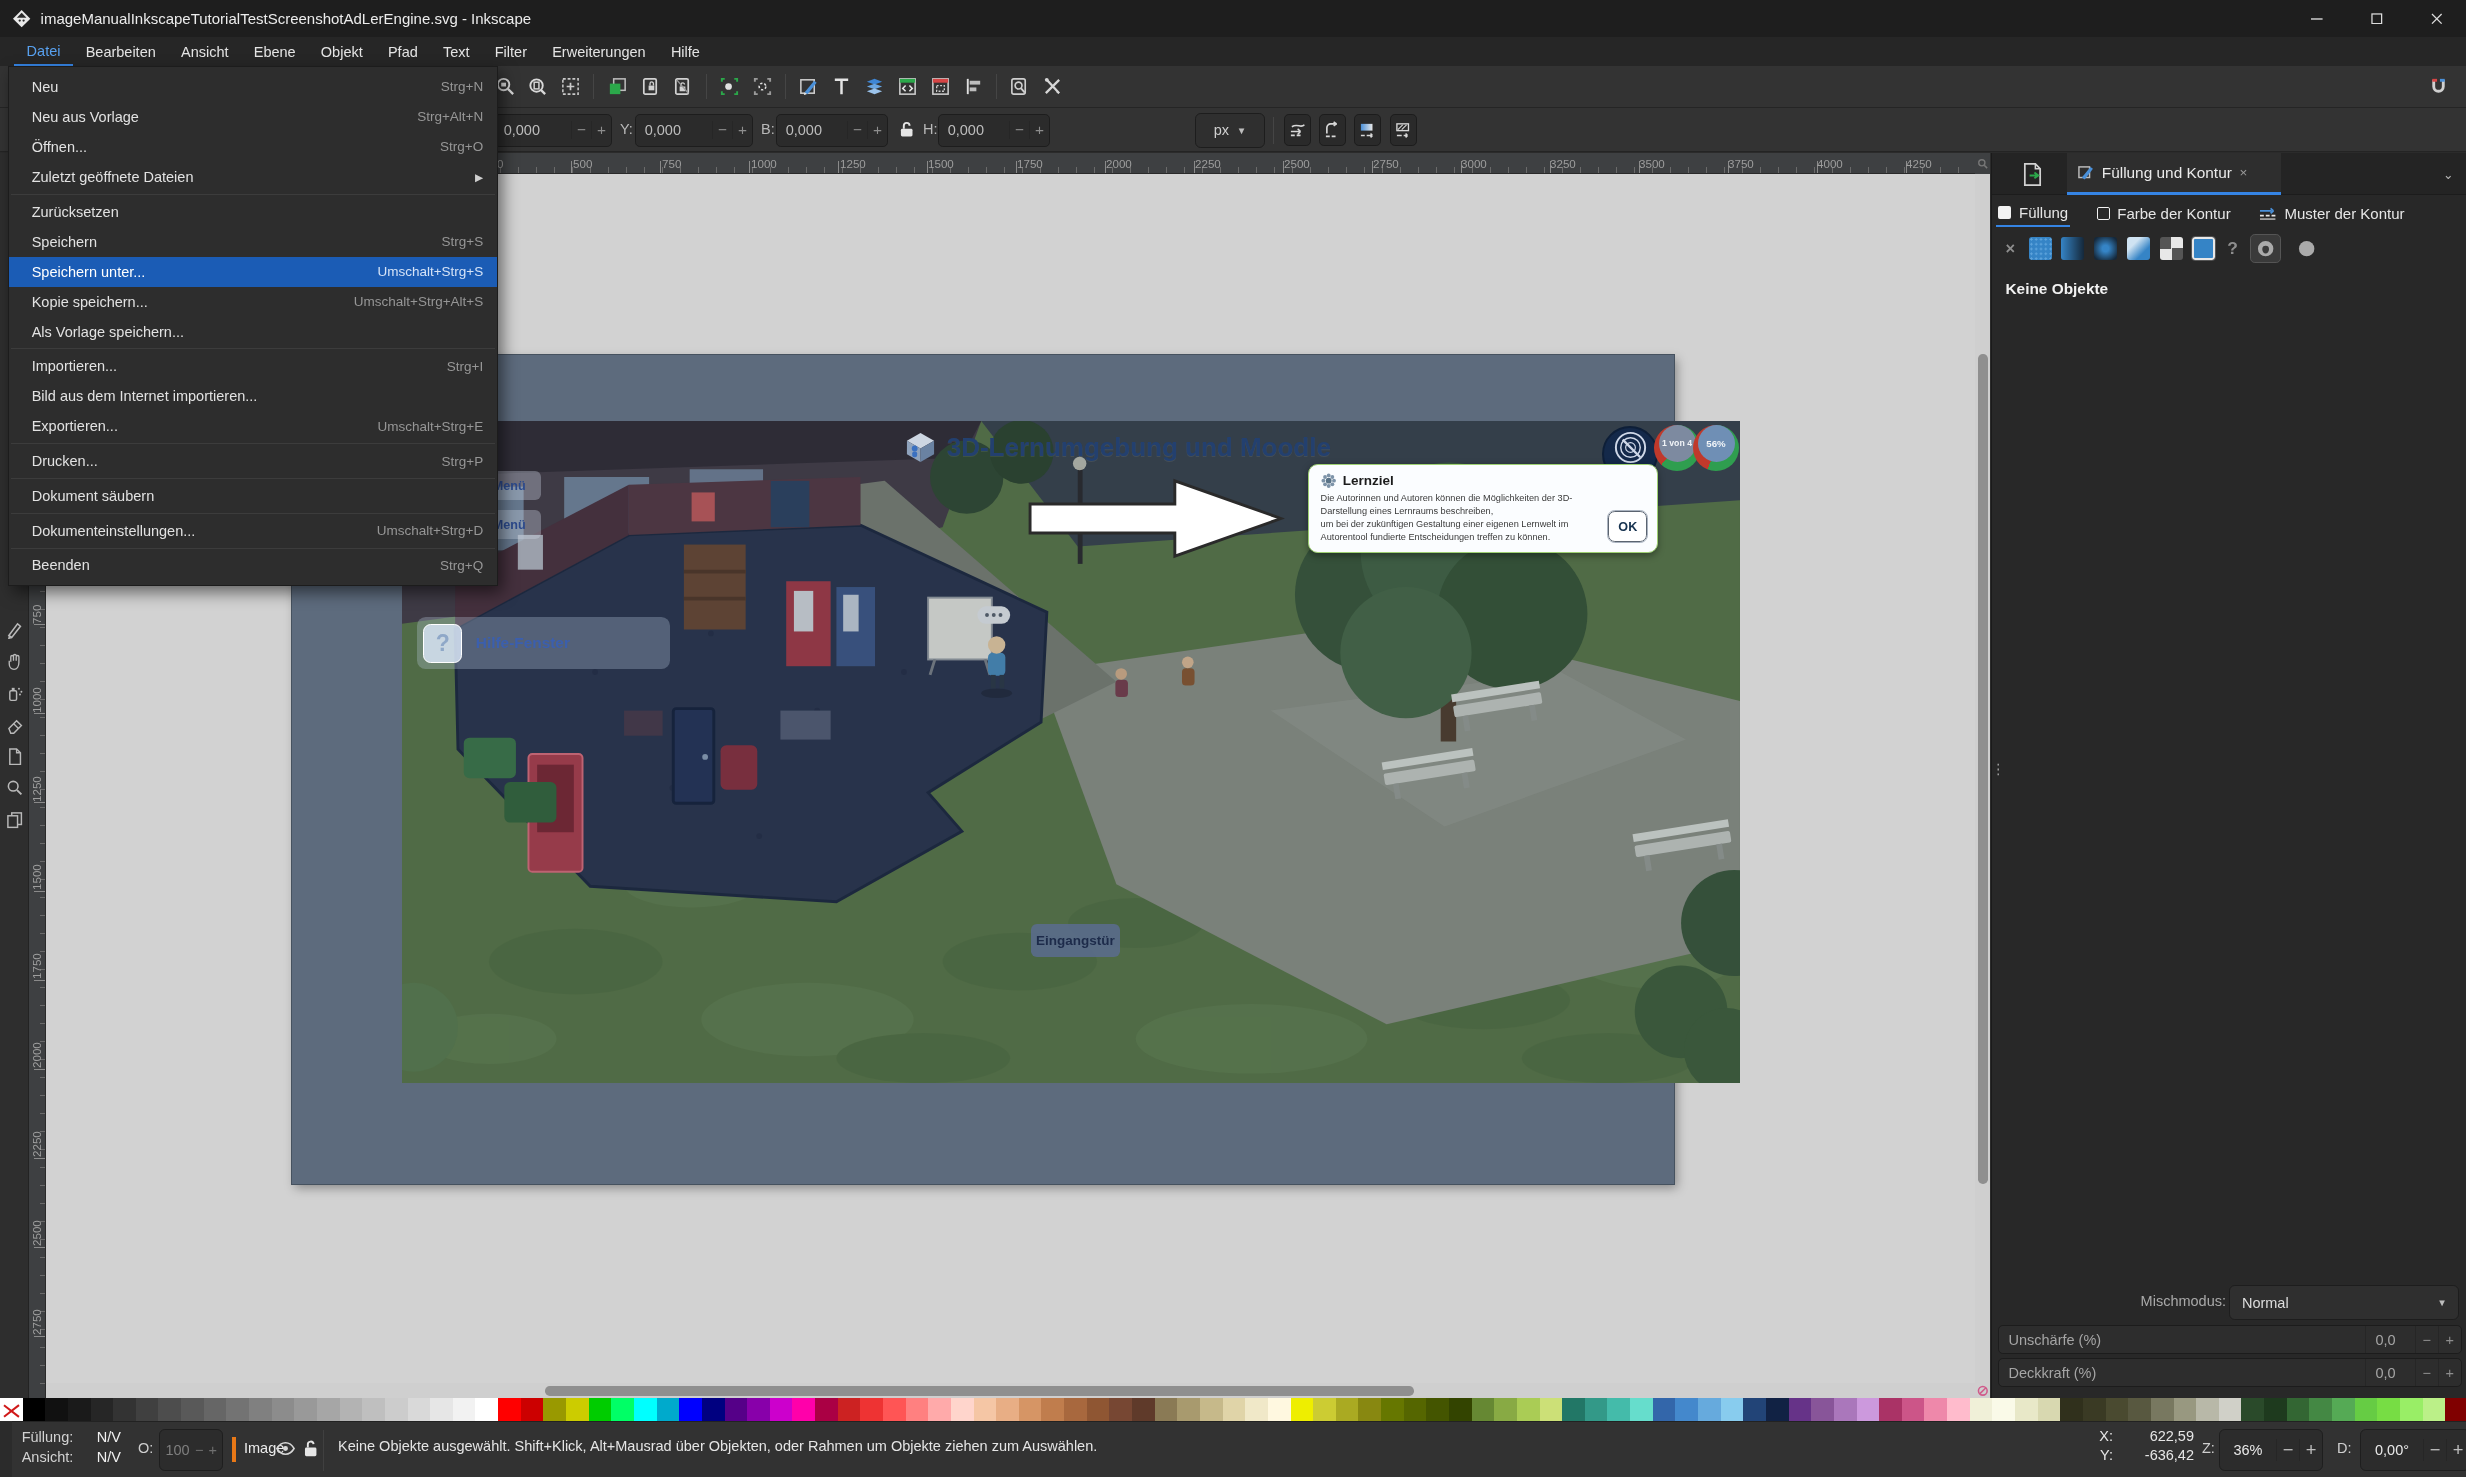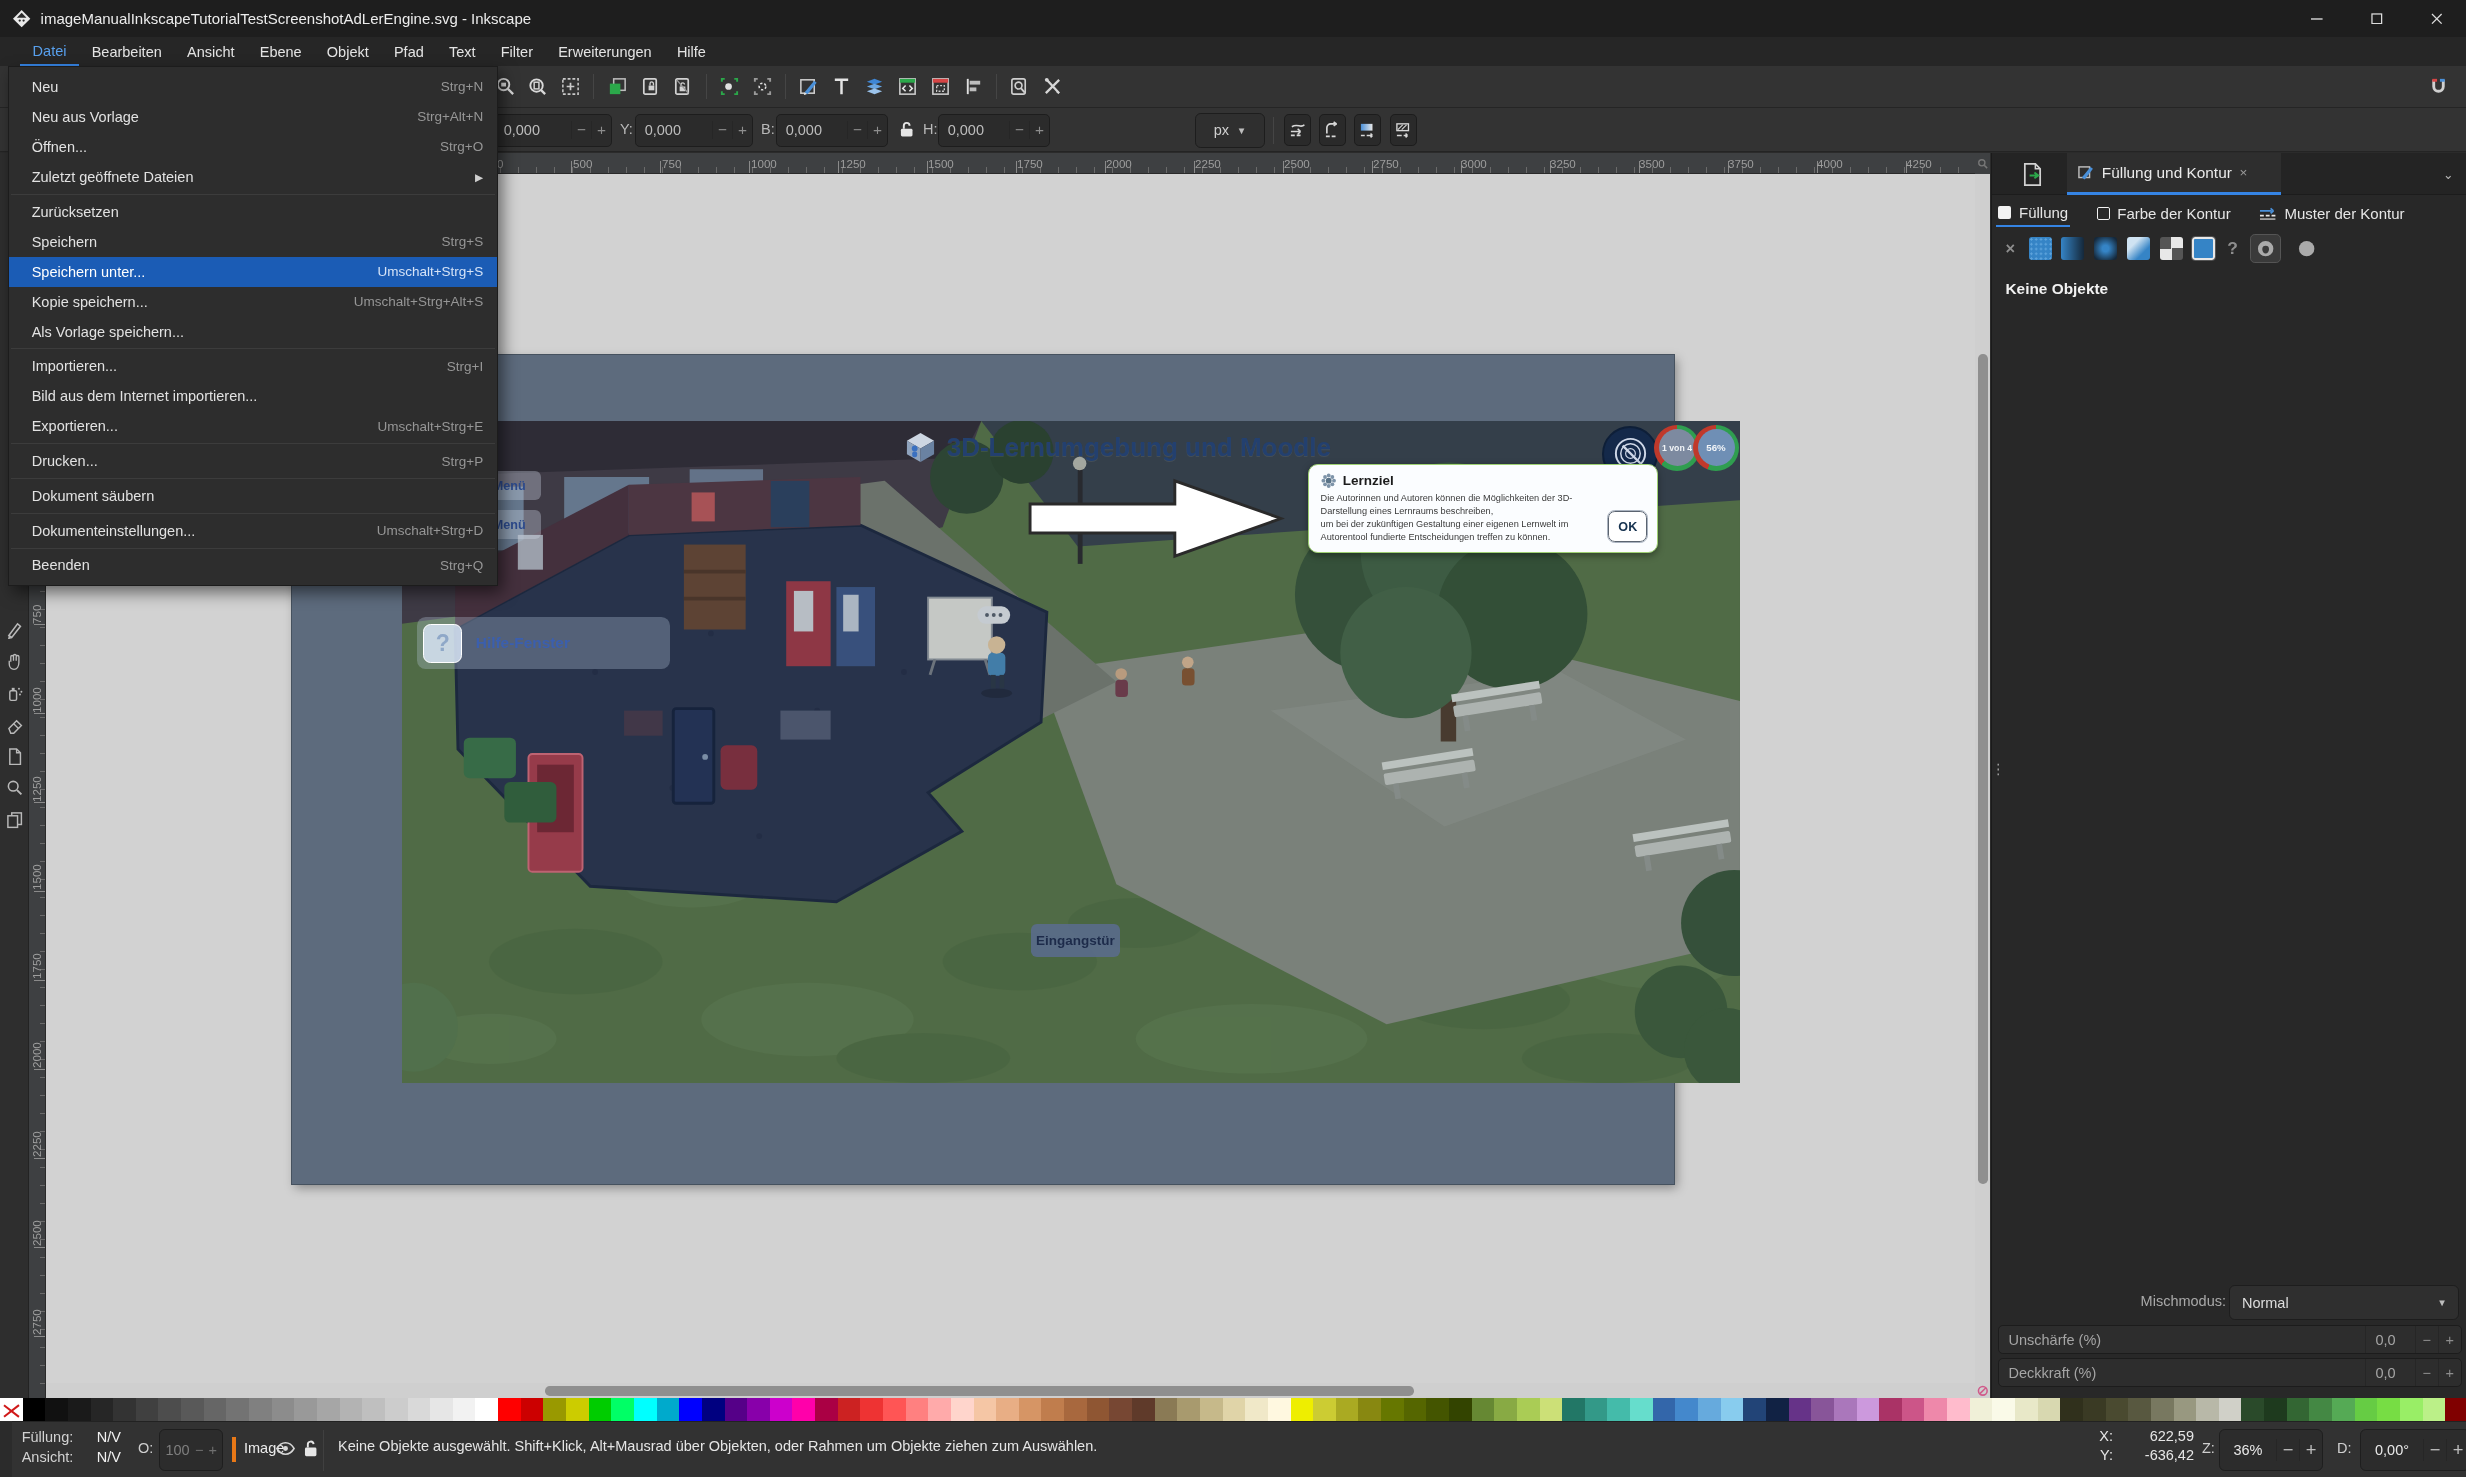--- a/index.html
+++ b/index.html
@@ -7,21 +7,21 @@
   .app{position:relative;width:2467px;height:1477px;background:#2b2b2b;overflow:hidden}
 
   
   .titlebar{position:absolute;left:0;top:0;width:100%;height:37px;background:#1e1e1e;color:#efefef;display:flex;align-items:center}
   .titlebar .logo{margin:0 9.7px 0 11.6px}
   .titlebar .title{font-size:15px;color:#ececec}
   .wincontrols{position:absolute;right:0;top:0;height:37px;display:flex}
   .winbtn{width:60px;height:37px;display:flex;align-items:center;justify-content:center;color:#dcdcdc;font-size:14.5px}
 
   
-  .menubar{position:absolute;left:0;top:37px;width:100%;height:29px;background:#262626;display:flex;align-items:stretch;padding-left:20px}
+  .menubar{position:absolute;left:0;top:37px;width:100%;height:29px;background:#262626;display:flex;align-items:stretch;padding-left:14px}
   .mb-item{padding:0 12.6px;display:flex;align-items:center;color:#e4e4e4;font-size:14.5px}
   .mb-item.active{color:#58a0ee;border-bottom:2.9px solid #3584e4;padding-bottom:0}
 
   
   .cmdbar{position:absolute;left:0;top:66px;width:100%;height:42px;background:#333333;border-bottom:1px solid #252525;display:flex;align-items:center}
   .cmd-icons{position:absolute;left:490px;display:flex;align-items:center;gap:2.9px}
   .tbtn{width:30px;height:31px;border-radius:3.9px;display:flex;align-items:center;justify-content:center}
   .tsep{width:1px;height:25px;background:#454545;margin:0 4.8px}
   .cmd-right{position:absolute;right:13.5px}
 
@@ -49,21 +49,21 @@
   .toolbox .tools{position:absolute;left:0;top:465px;width:29px;display:flex;flex-direction:column;align-items:center;gap:8.7px}
   .toolbox .tl{width:23px;height:23px;display:flex;align-items:center;justify-content:center}
 
   
   .canvas{position:absolute;left:46px;top:174px;width:1929px;height:1209px;background:#d2d2d2;overflow:hidden}
   .page{position:absolute;left:246px;top:181px;width:1382px;height:829px;background:#5d6b7d;box-shadow:0 0 0 1px #46525f,2.9px 3.9px 9.7px rgba(0,0,0,.35)}
   .scene{position:absolute;left:110px;top:66px;width:1338px;height:662px;background:#5c7a4b;overflow:hidden}
   .scene svg.bg{position:absolute;inset:0}
   .scene-title{position:absolute;left:502px;top:9.7px;display:flex;align-items:center;gap:9.7px}
   .scene-title .txt{font-size:26px;font-weight:bold;color:#23406f;text-shadow:0 1px 0 rgba(255,255,255,.08)}
-  .badge{position:absolute;border-radius:50%;display:flex;align-items:center;justify-content:center}
+  .badge{position:absolute;border-radius:50%;display:flex;justify-content:center}
   .badge .inner{border-radius:50%;display:flex;align-items:center;justify-content:center;color:#f2f5f8;font-weight:bold;text-align:center}
   .chip{position:absolute;border-radius:5.8px;display:flex;align-items:center;justify-content:center;font-weight:bold}
   .arrow-callout{position:absolute;left:626px;top:56px}
   .lz{position:absolute;left:906px;top:43px;width:350px;height:89px;background:#fbfdff;border:1.9px solid #9ed072;border-radius:9.7px;box-shadow:0 2.9px 7.7px rgba(0,0,0,.35);padding:7.7px 11.6px}
   .lz .hdr{display:flex;align-items:center;gap:6.8px;font-size:13.5px;font-weight:bold;color:#1c1c1c;margin-bottom:3.9px}
   .lz .body{font-size:9.2px;color:#3a3a3a;line-height:1.4;width:280px}
   .lz .ok{position:absolute;right:9.7px;bottom:9.7px;width:39px;height:31px;background:#fff;border:1.9px solid #5b6470;outline:1px solid #aab3c0;border-radius:6.8px;display:flex;align-items:center;justify-content:center;font-size:12.6px;font-weight:bold;color:#16324f}
 
   .vsb{position:absolute;left:1975px;top:174px;width:15.4px;height:1209px;background:#cfcfcf}
   .vsb .thumb{position:absolute;left:2.9px;top:180px;width:9.7px;height:830px;background:#8f8f8f;border-radius:4.8px}

